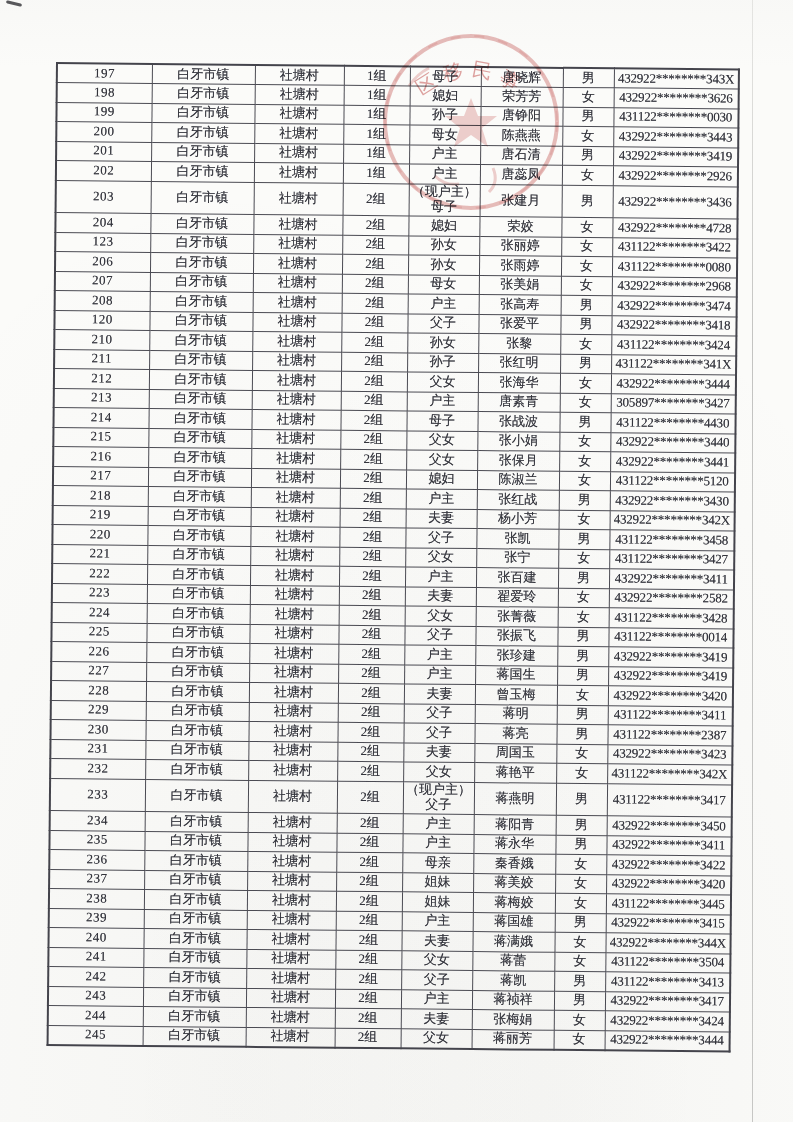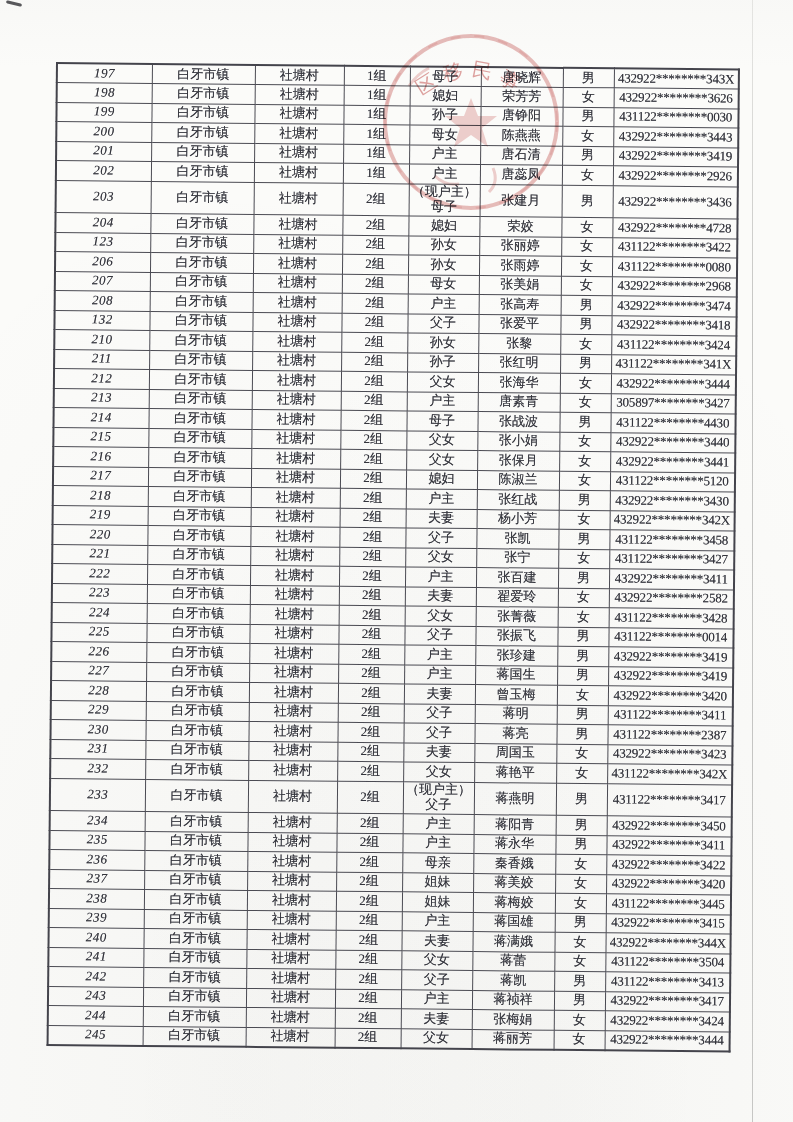--- a/index.html
+++ b/index.html
@@ -37,21 +37,21 @@
     text-align:center;vertical-align:middle;
     padding:0;overflow:hidden;
     font-size:13px;
     font-family:"Liberation Serif", serif;
     text-shadow:0 0 .6px rgba(45,45,55,.6);
     line-height:1.15;
   }
   table.registry{border:2px solid #44444c;}
   table.registry tr{height:19.5px;}
   table.registry tr.tall{height:32.5px;}
-  td.c0{font-size:14px;letter-spacing:.5px;font-style:italic;}
+  td.c0{font-size:14px;letter-spacing:.5px;}
   td.c7{
     font-size:13.5px;text-align:left;padding-left:3px;
     letter-spacing:-0.2px;white-space:nowrap;border-radius:6px;
   }
   col.c0{width:95px;}col.c1{width:103px;}col.c2{width:89px;}col.c3{width:66px;}
   col.c4{width:71px;}col.c5{width:82px;}col.c6{width:51px;}col.c7{width:125px;}
   .seal{
     position:absolute;left:375px;top:26px;width:192px;height:192px;
     mix-blend-mode:multiply;opacity:.8;filter:blur(.7px);
     pointer-events:none;
@@ -191,21 +191,21 @@
           <td class="c0">208</td>
           <td class="c1">白牙市镇</td>
           <td class="c2">社塘村</td>
           <td class="c3">2组</td>
           <td class="c4">户主</td>
           <td class="c5">张高寿</td>
           <td class="c6">男</td>
           <td class="c7">432922********3474</td>
         </tr>
         <tr>
-          <td class="c0">132</td>
+          <td class="c0">120</td>
           <td class="c1">白牙市镇</td>
           <td class="c2">社塘村</td>
           <td class="c3">2组</td>
           <td class="c4">父子</td>
           <td class="c5">张爱平</td>
           <td class="c6">男</td>
           <td class="c7">432922********3418</td>
         </tr>
         <tr>
           <td class="c0">210</td>

